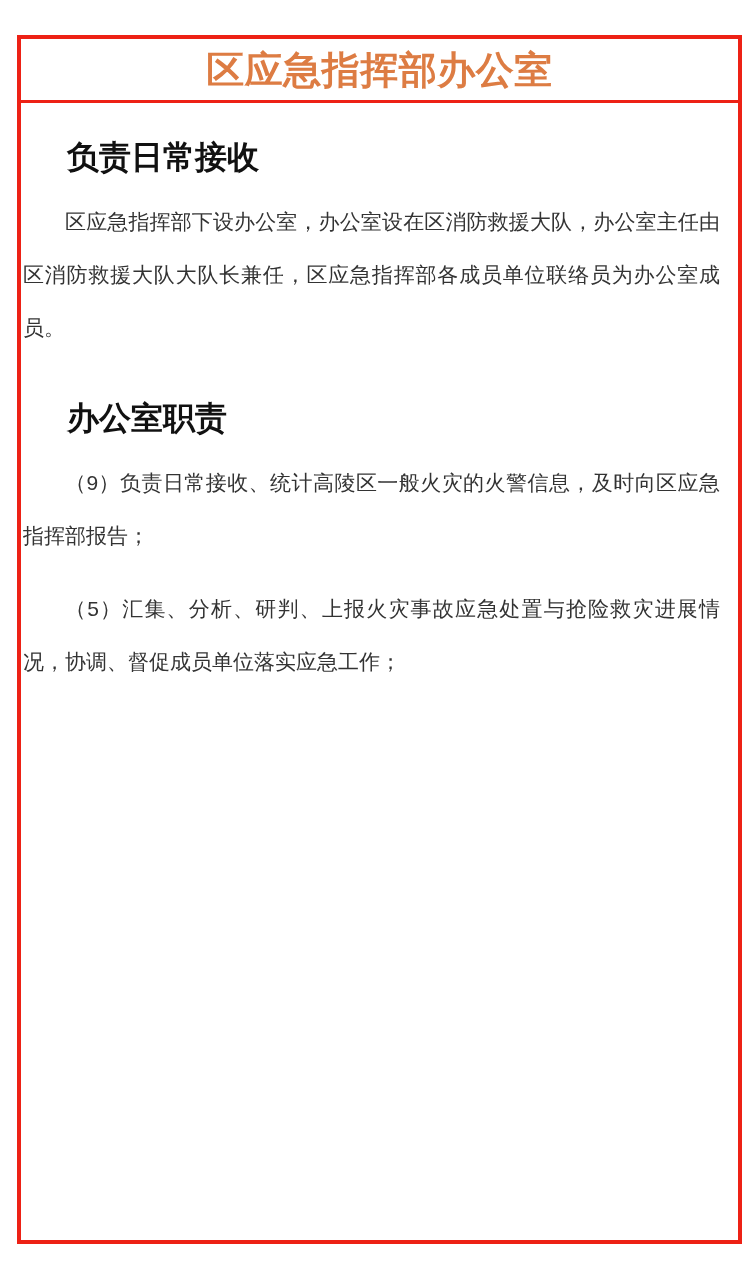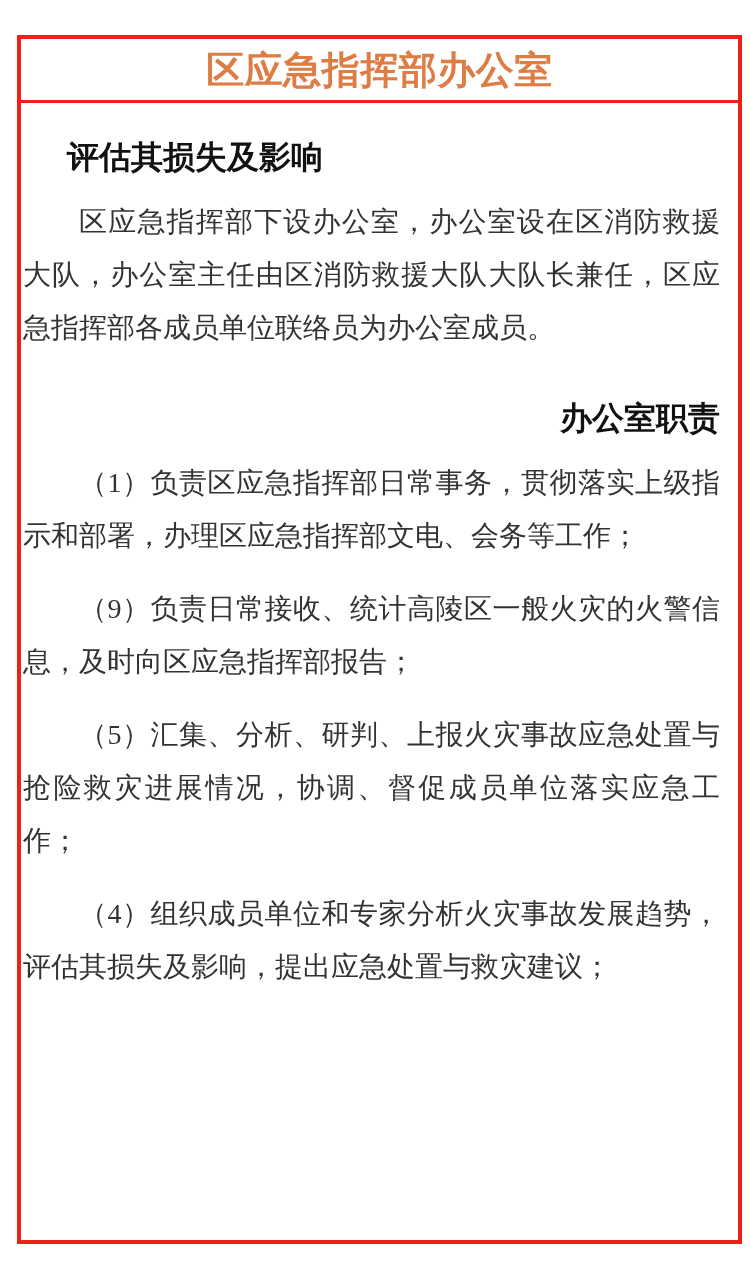--- a/index.html
+++ b/index.html
@@ -51,46 +51,42 @@
   }
   .section-heading {
     margin: 34px 0 0 44px;
     font-size: 32px;
     line-height: 36px;
     font-weight: 700;
     color: var(--heading-color);
   }
   .section-heading.second {
     margin-top: 46px;
-    text-align: right;
   }
   .doc-paragraph {
     margin: 20px 0 0 0;
-    font-size: 28px;
+    font-size: 21px;
     line-height: 53px;
     color: var(--body-text-color);
     text-align: justify;
     text-indent: 2em;
     line-break: strict;
     overflow-wrap: break-word;
-    font-family: Liberation Serif, serif;
   }
 </style>
 </head>
 <body>
 
 <div class="frame">
   <div class="frame-header">
     <h1 class="page-title">区应急指挥部办公室</h1>
   </div>
   <div class="frame-body">
 
-    <h2 class="section-heading">评估其损失及影响</h2>
+    <h2 class="section-heading">负责日常接收</h2>
     <p class="doc-paragraph">区应急指挥部下设办公室，办公室设在区消防救援大队，办公室主任由区消防救援大队大队长兼任，区应急指挥部各成员单位联络员为办公室成员。</p>
 
     <h2 class="section-heading second">办公室职责</h2>
-    <p class="doc-paragraph">（1）负责区应急指挥部日常事务，贯彻落实上级指示和部署，办理区应急指挥部文电、会务等工作；</p>
     <p class="doc-paragraph">（9）负责日常接收、统计高陵区一般火灾的火警信息，及时向区应急指挥部报告；</p>
     <p class="doc-paragraph">（5）汇集、分析、研判、上报火灾事故应急处置与抢险救灾进展情况，协调、督促成员单位落实应急工作；</p>
-    <p class="doc-paragraph">（4）组织成员单位和专家分析火灾事故发展趋势，评估其损失及影响，提出应急处置与救灾建议；</p>
 
   </div>
 </div>
 
 </body></html>

